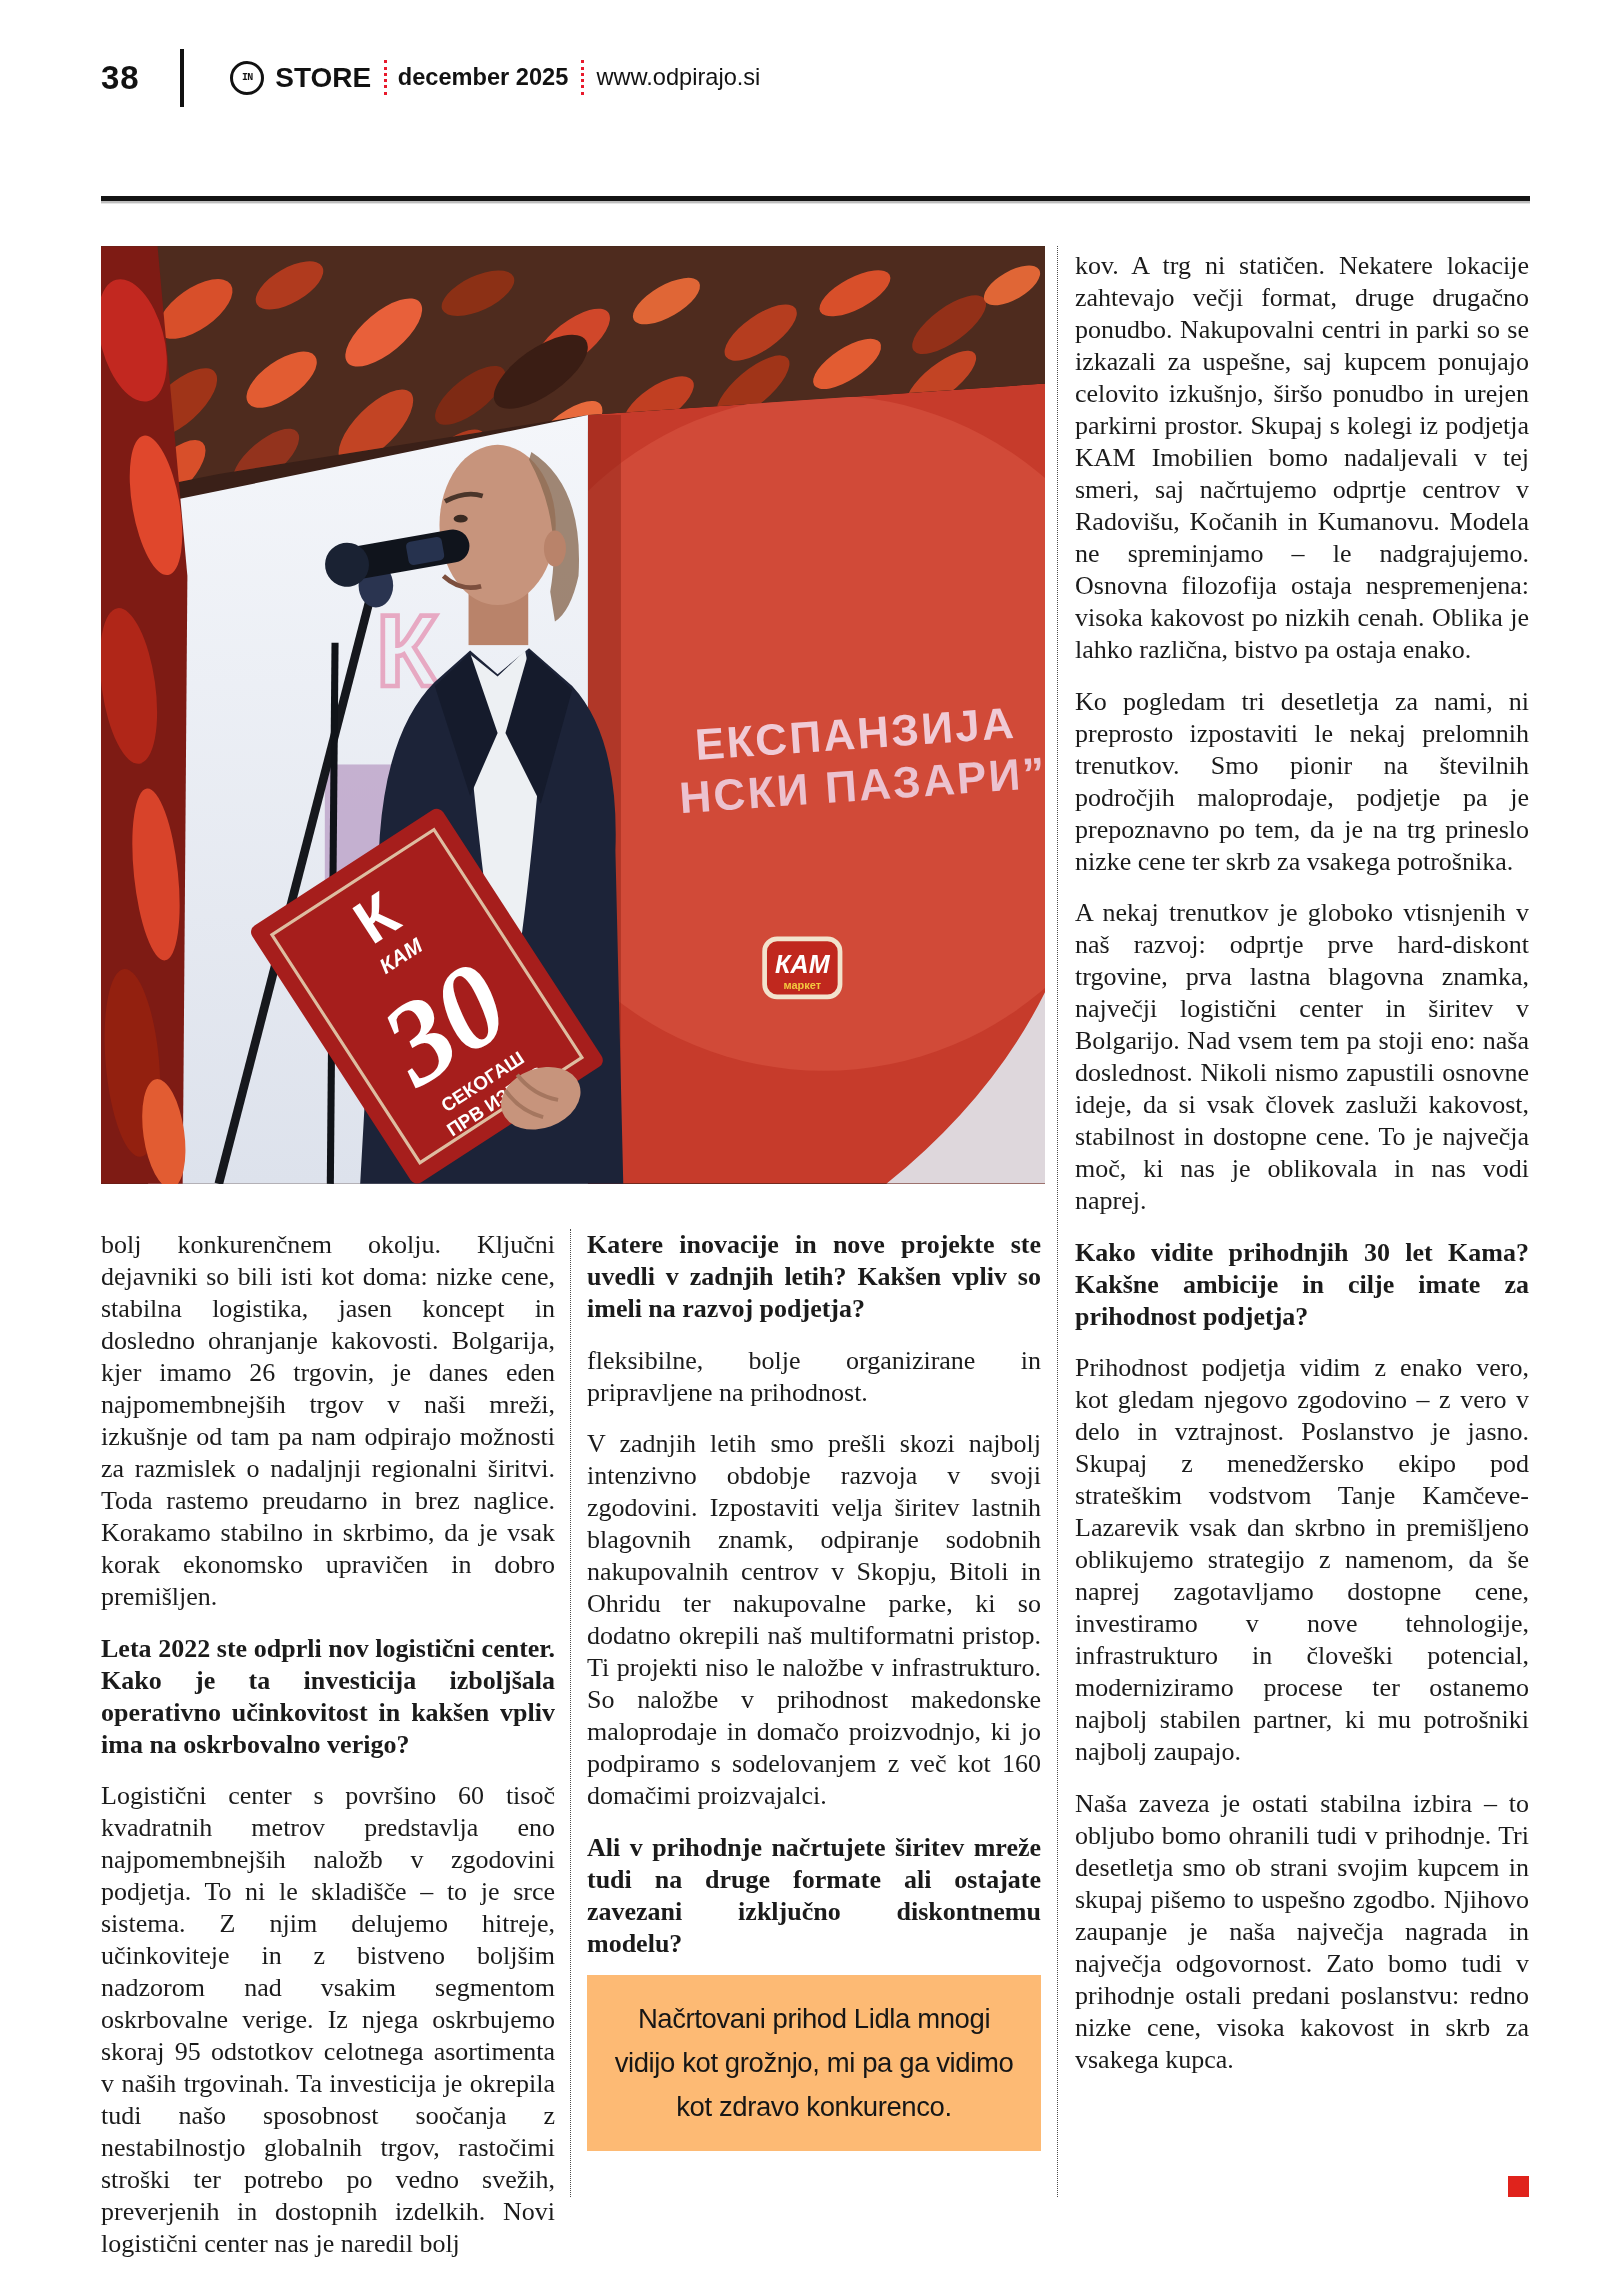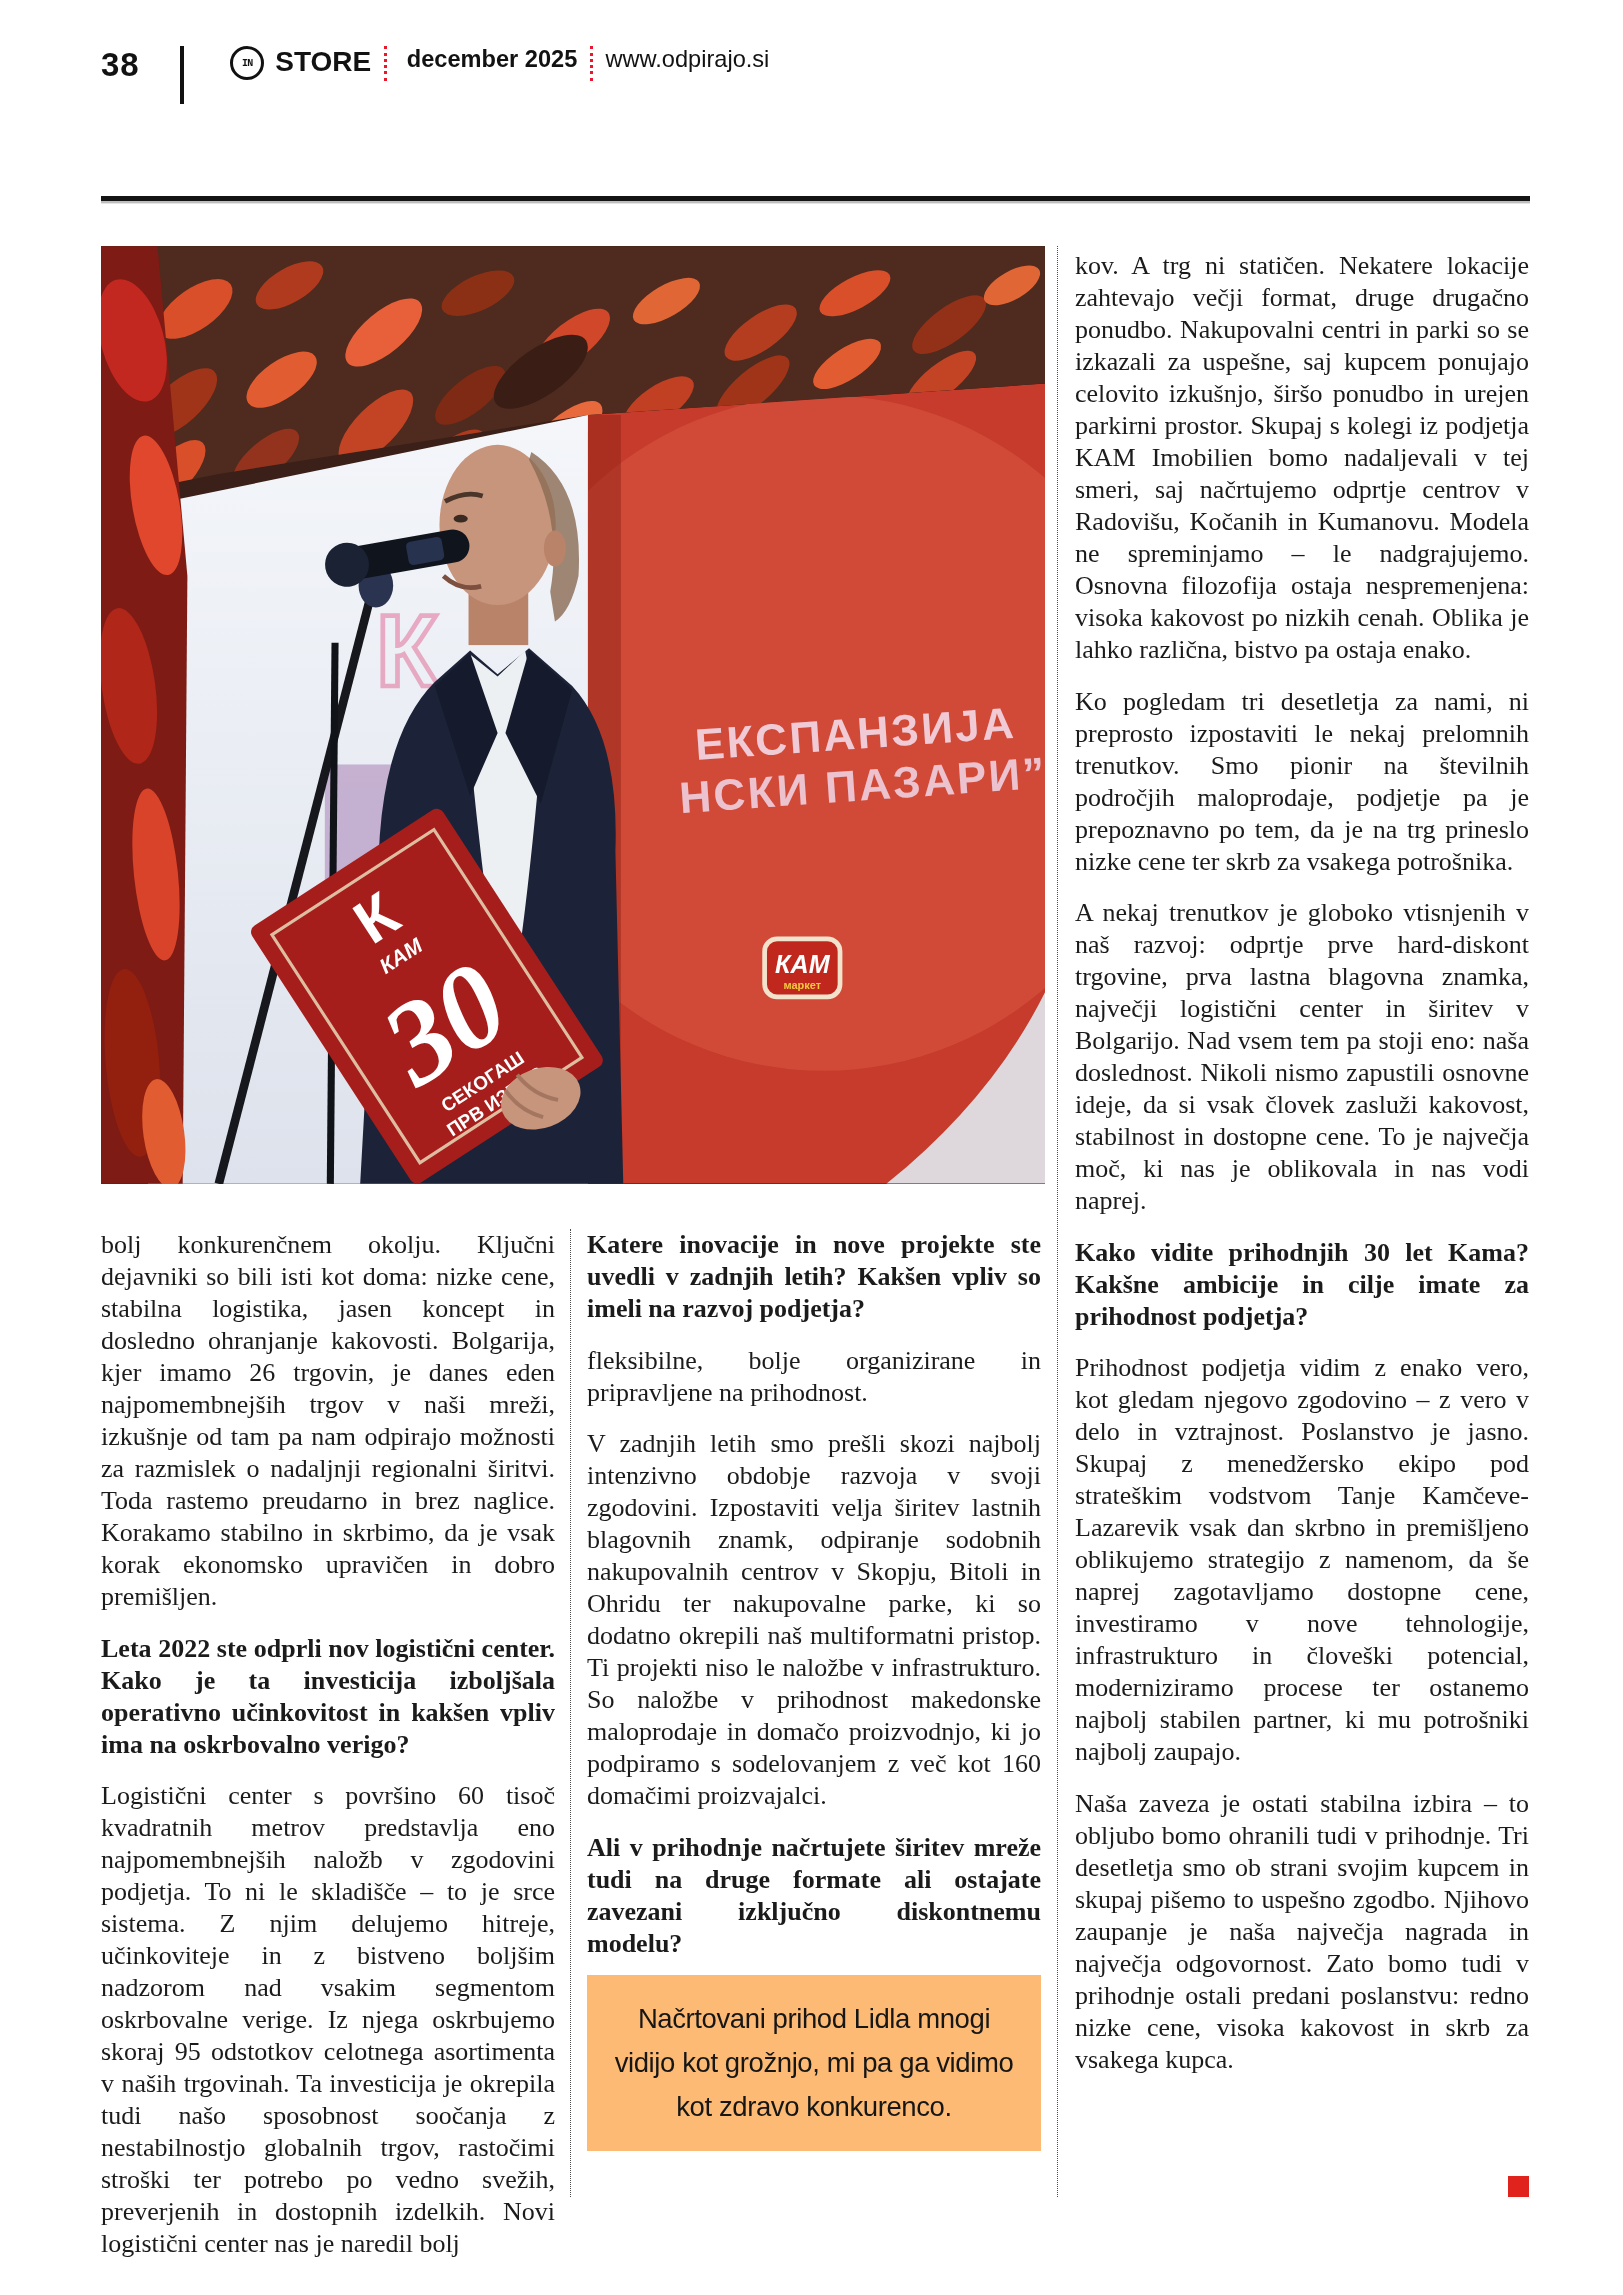--- a/index.html
+++ b/index.html
@@ -1,30 +1,30 @@
 <!DOCTYPE html>
 <html lang="sl" style="font-size:12.6px"><head>
 <meta charset="utf-8">
 <style>
   html,body{margin:0;padding:0;background:#9a9a9a;}
   .sheet{
     position:relative;width:1623px;height:2295px;background:#ffffff;
     overflow:hidden;font-family:"Liberation Serif","DejaVu Serif",serif;color:#1b1b1b;
   }
   
-  .header{position:absolute;left:101px;top:46px;height:63px;display:flex;align-items:flex-start;
+  .header{position:absolute;left:101px;top:46px;height:63px;display:flex;align-items:center;
           font-family:"Liberation Sans","DejaVu Sans",sans-serif;color:#121212;}
   .page-num{font-size:33px;font-weight:800;letter-spacing:0.8px;}
   .hbar{width:3.9px;height:58px;background:#111;margin-left:41px;}
   .logo-circle{width:28px;height:28px;border:3.1px solid #111;border-radius:50%;
                display:flex;align-items:center;justify-content:center;margin-left:46px;
                font-size:10px;font-weight:800;letter-spacing:-0.8px;font-family:Liberation Mono, monospace;}
   .brand{font-size:28px;font-weight:800;margin-left:11px;letter-spacing:0px;}
   .dotsep{height:35px;border-left:3.1px dotted #e8192c;margin-left:12.6px;}
-  .issue{font-size:23.6px;font-weight:700;margin-left:20px;}
+  .issue{font-size:23.6px;font-weight:700;margin-left:11px;}
   .site{font-size:23.6px;font-weight:400;margin-left:12.6px;}
   .rule{position:absolute;left:101px;top:196px;width:1429px;height:4.7px;background:#141414;
         box-shadow:0 2.4px 0 rgba(70,70,70,.35);}
   
   .photo{position:absolute;left:101px;top:246px;width:944px;height:938px;overflow:hidden;background:#3a2018;}
   
   .col{position:absolute;width:454px;font-size:26px;line-height:32px;text-align:justify;}
   .col1{left:101px;top:1229px;}
   .col2{left:587px;top:1229px;}
   .col3{left:1075px;top:250px;height:2010px;}

